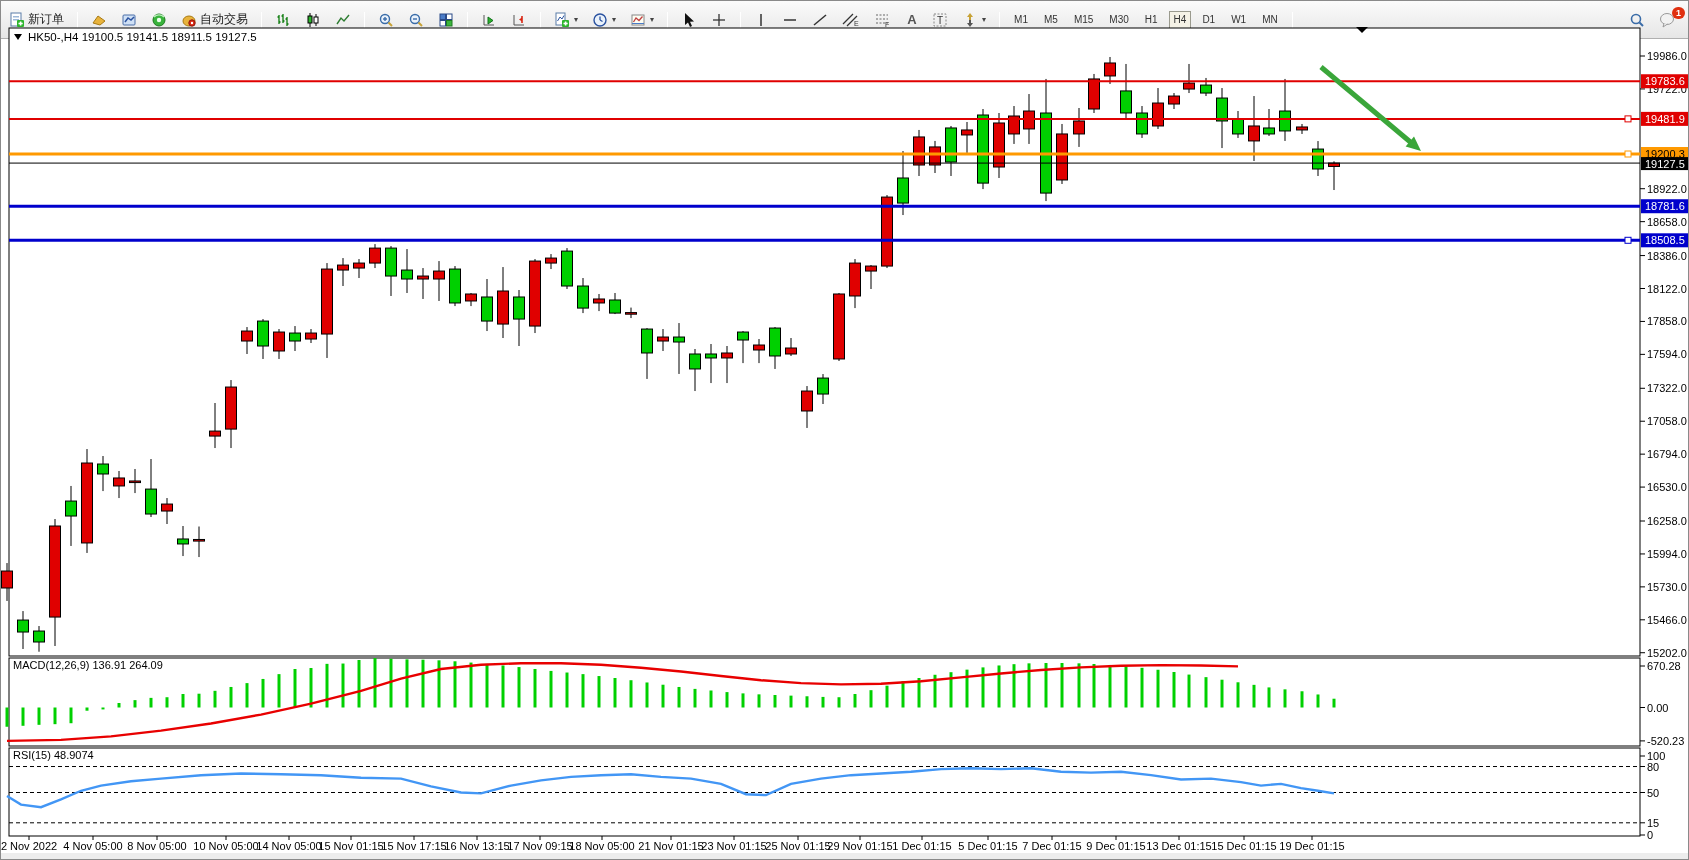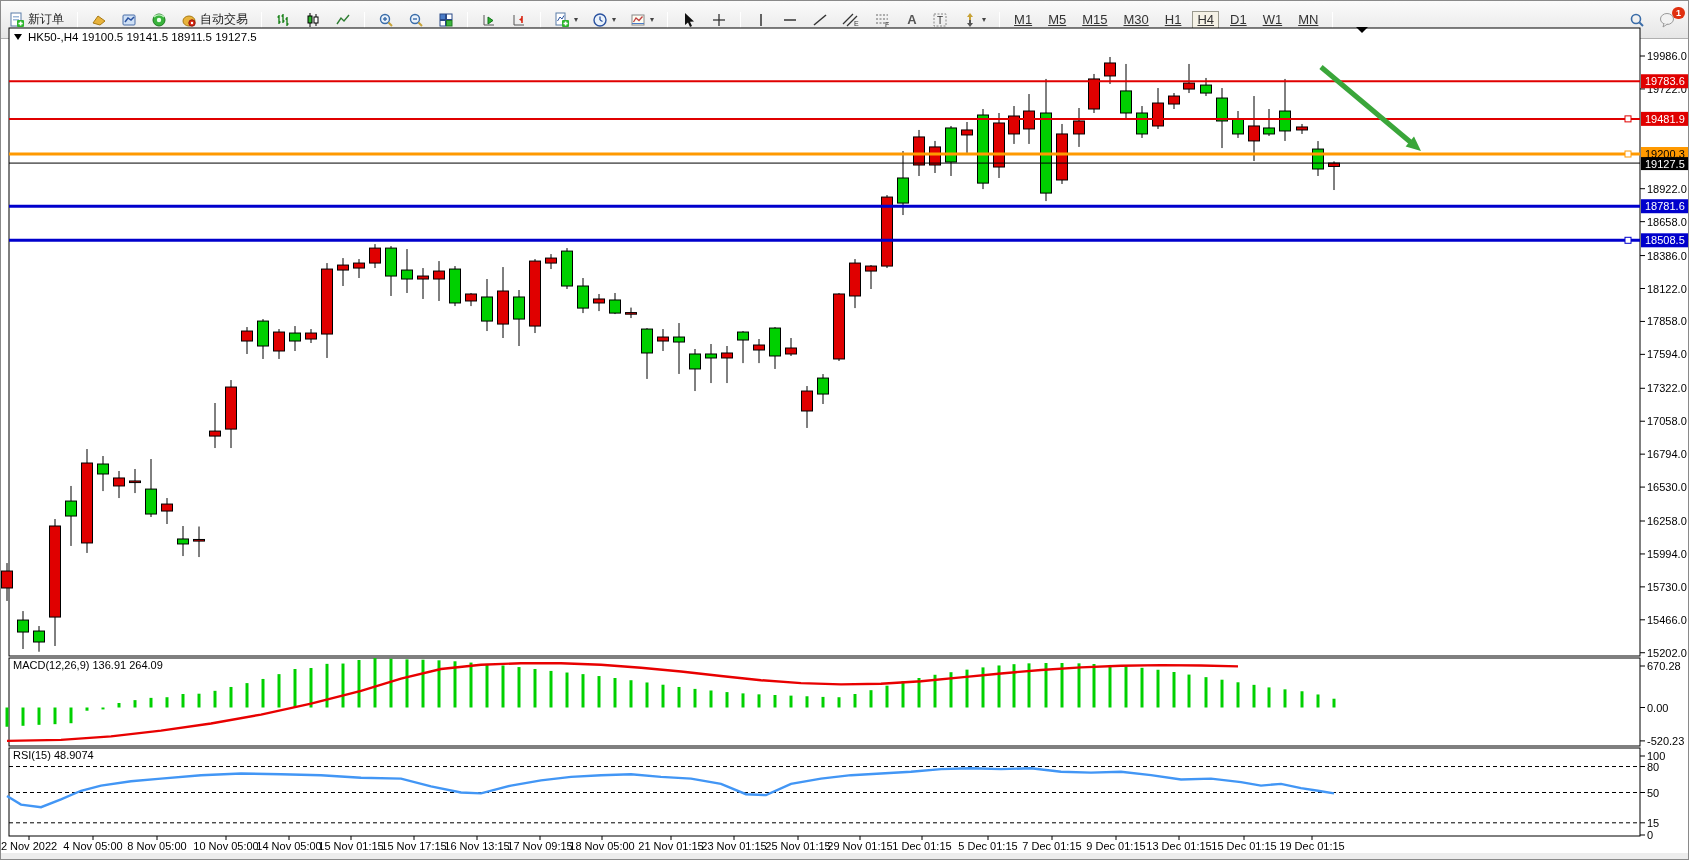--- a/index.html
+++ b/index.html
@@ -2,21 +2,21 @@
 <html><head>
 <meta charset="utf-8">
 <style>
   html,body{margin:0;padding:0;background:#d8d8d8;}
   *{box-sizing:border-box;}
   #app{position:relative;width:1689px;height:860px;background:#fff;font-family:"Liberation Sans",sans-serif;overflow:hidden;border:1px solid #8a8a8a;}
   
   #toolbar{position:absolute;left:0;top:0;width:1689px;height:38px;background:linear-gradient(#fbfbfb,#e6e6e6);border-bottom:1px solid #b0b0b0;display:flex;align-items:center;padding:0 4px;gap:6px;font-size:12px;color:#222;}
   .tbtn{height:20px;min-width:20px;display:flex;align-items:center;justify-content:center;gap:3px;padding:0 3px;border:1px solid transparent;border-radius:2px;cursor:default;}
   .tsep{width:1px;height:16px;background:#bdbdbd;border-right:1px solid #fff;margin:0 3px;}
-  .tflabel{font-size:13px;color:#333;padding:0 4px;height:18px;display:flex;align-items:center;border:1px solid transparent;text-decoration:underline;}
+  .tflabel{font-size:10px;color:#333;padding:0 4px;height:18px;display:flex;align-items:center;border:1px solid transparent;}
   .tflabel.sel{background:#f5f2e6;border:1px solid #9a9a8e;}
   .caret{font-size:8px;color:#444;margin-left:1px;}
   .cjk{font-size:12px;}
   .right-icons{margin-left:auto;display:flex;align-items:center;gap:6px;padding-right:6px;}
   .badge{position:absolute;top:-4px;right:-6px;background:#e03010;color:#fff;border-radius:8px;font-size:9px;padding:0 4px;line-height:12px;font-weight:bold;}
   .rel{position:relative;}
   
   #cv{position:absolute;left:0;top:0;}
   text{font-family:"Liberation Sans",sans-serif;}
 </style>

